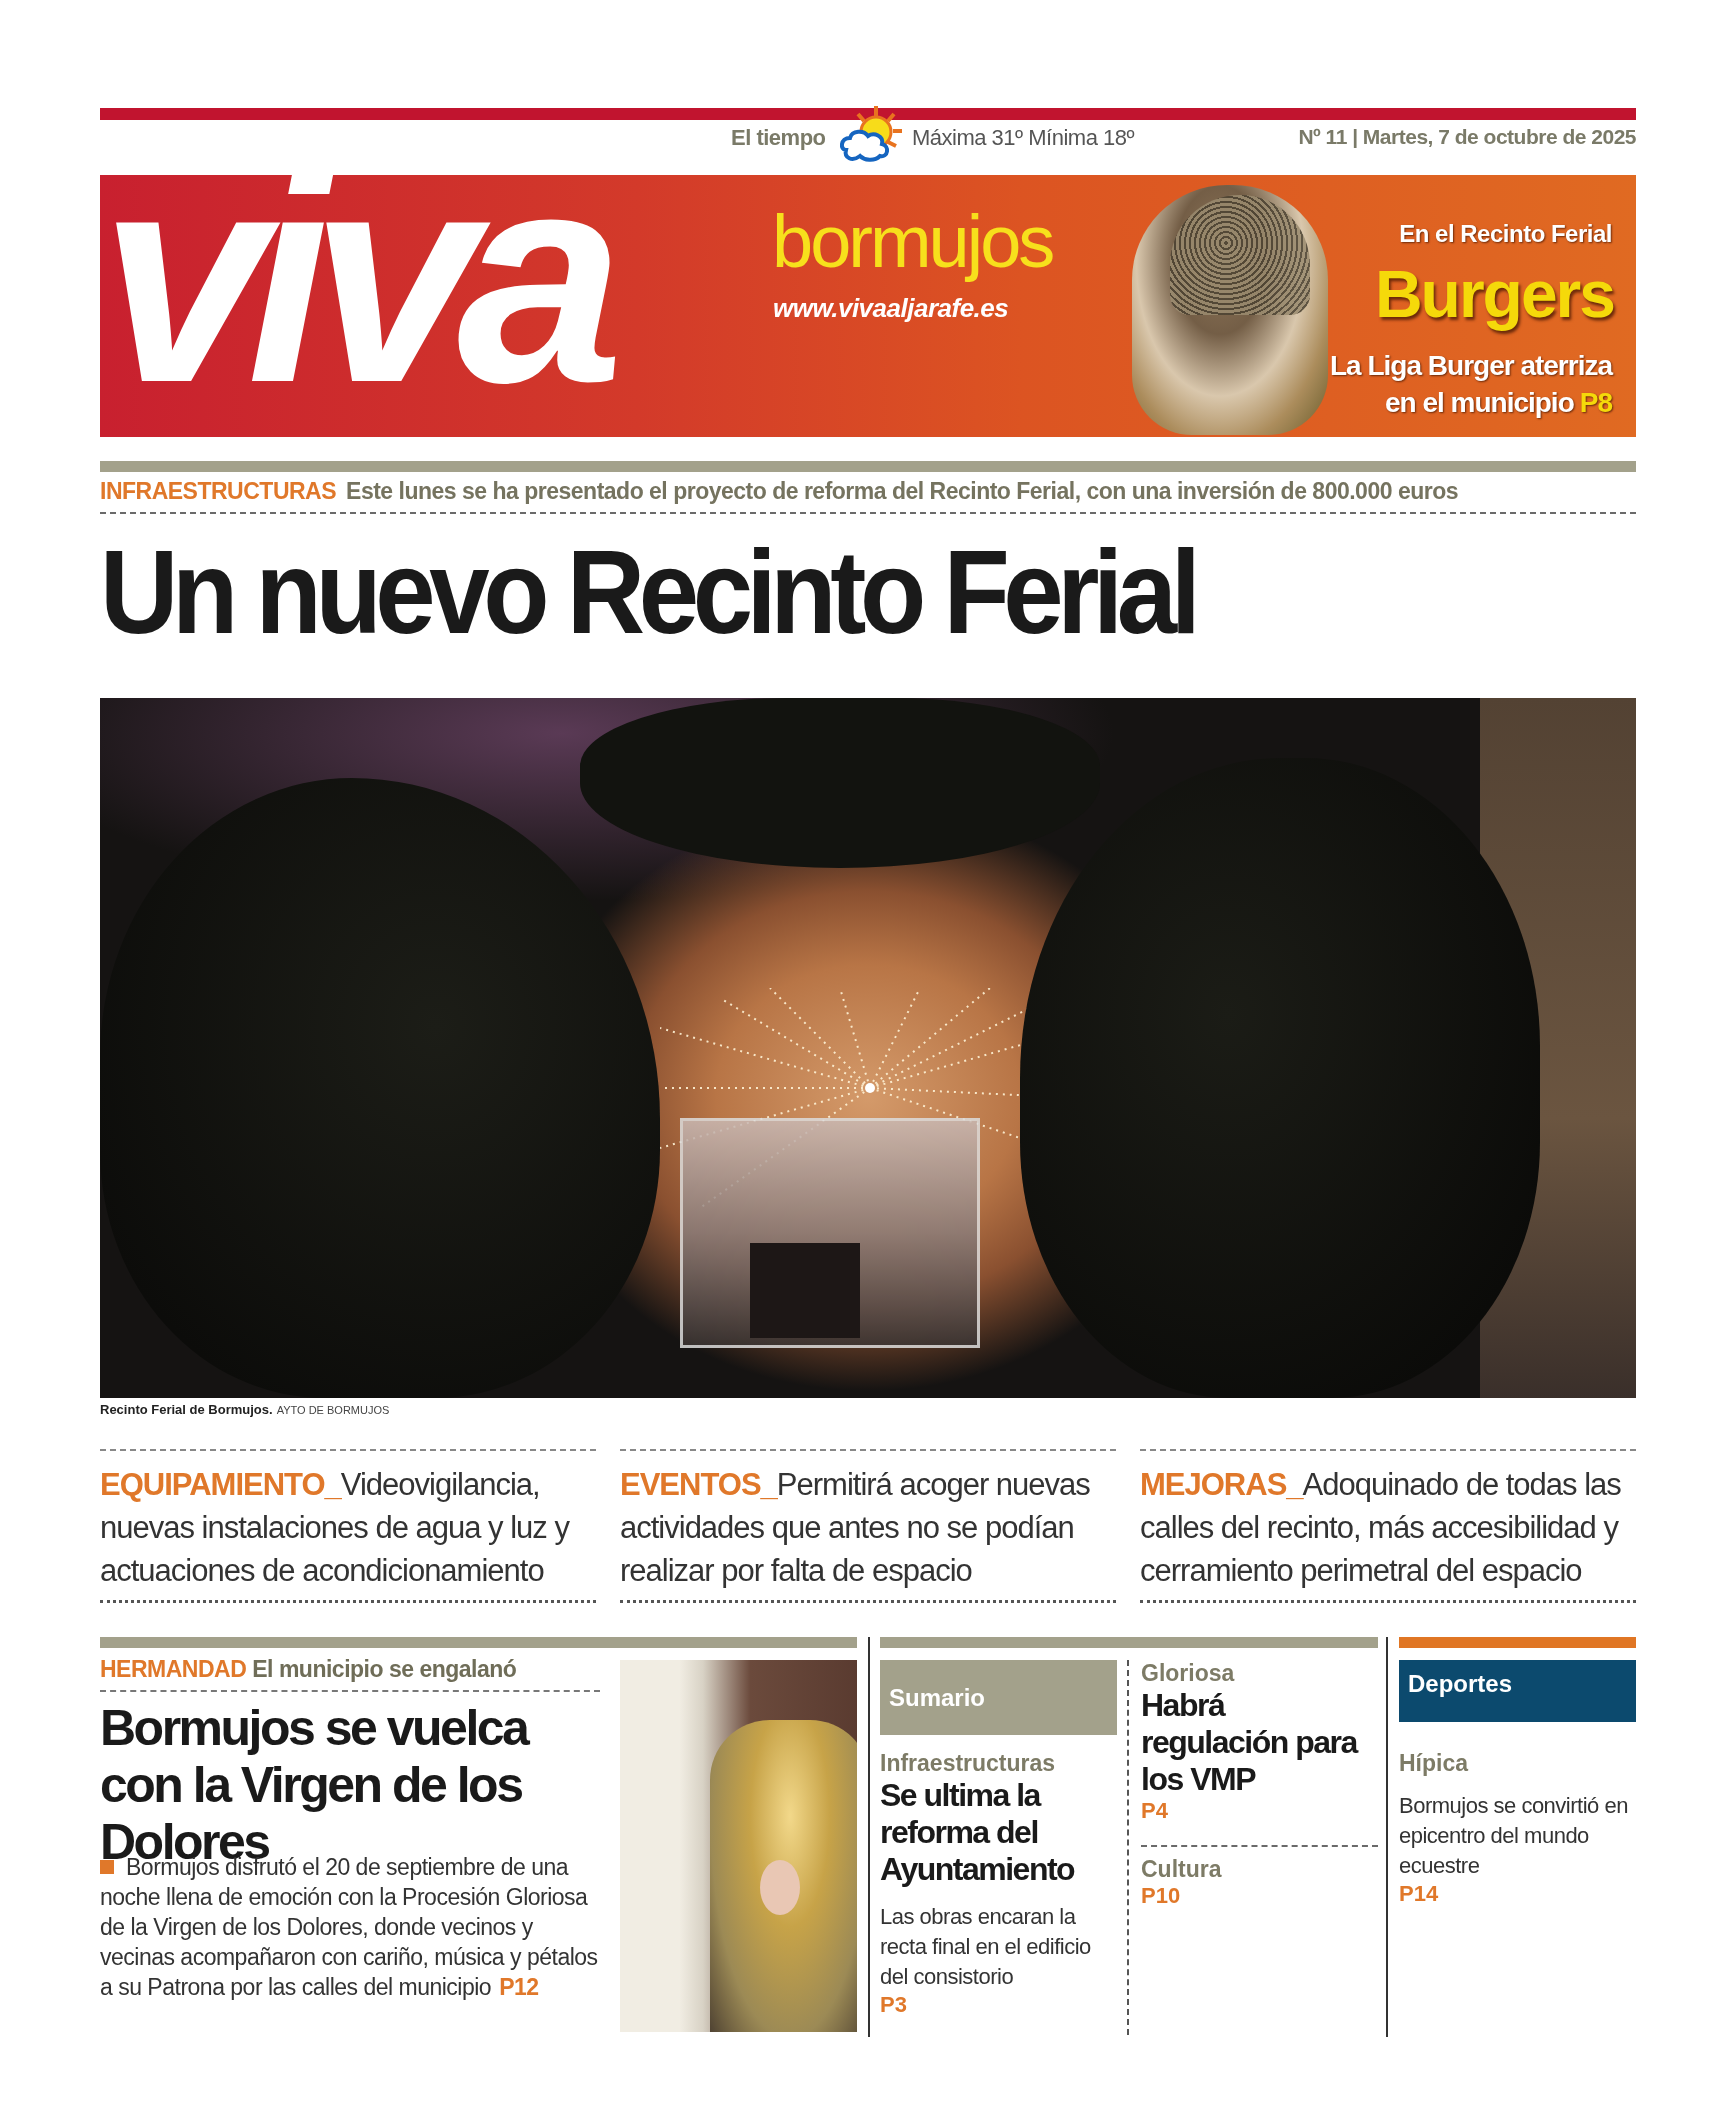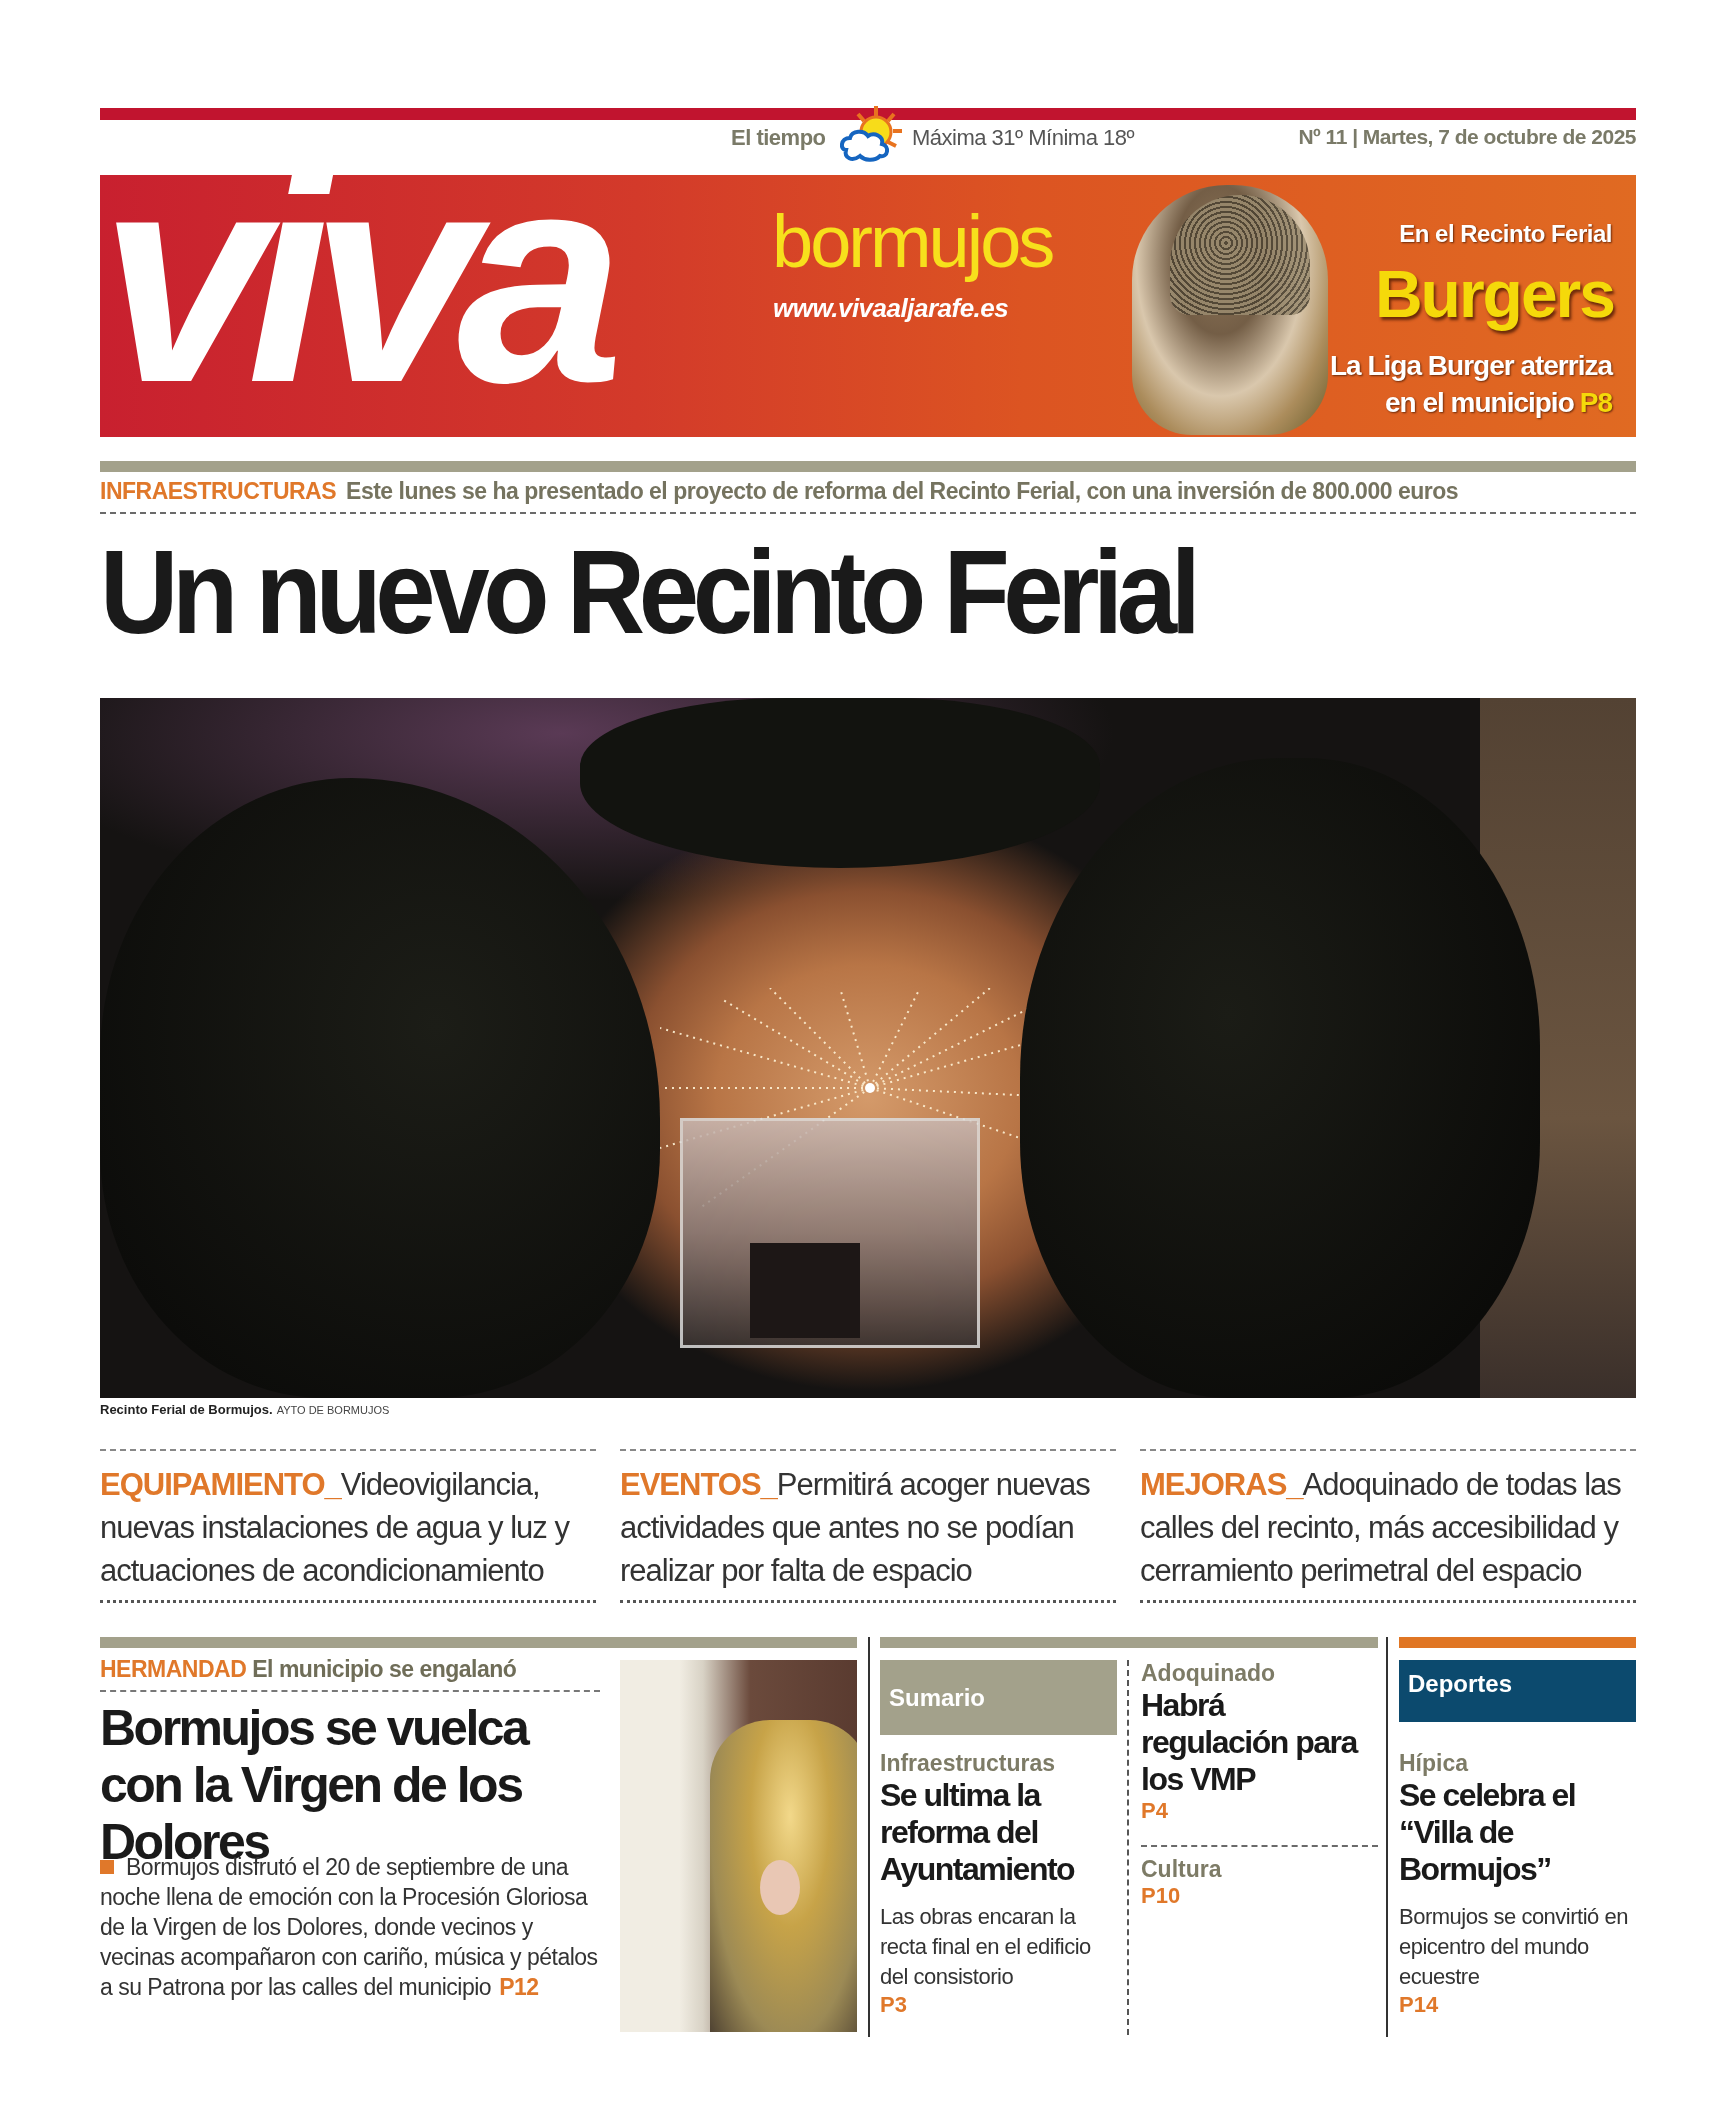--- a/index.html
+++ b/index.html
@@ -193,32 +193,31 @@
 <div class="abs" style="left:880px;top:1750px;width:237px;">
   <div class="sec-label">Infraestructuras</div>
   <div class="item-title">Se ultima la reforma del Ayuntamiento</div>
   <div class="item-body" style="margin-top:14px;">Las obras encaran la recta final en el edificio del consistorio</div>
   <div class="item-page">P3</div>
 </div>
 
 <div class="abs" style="left:1127px;top:1660px;height:375px;border-left:2px dashed #555;"></div>
 
 <div class="abs" style="left:1141px;top:1660px;width:237px;">
-  <div class="sec-label">Adoquinado</div>
+  <div class="sec-label">Gloriosa</div>
   <div class="item-title">Habrá regulación para los VMP</div>
   <div class="item-page">P4</div>
 </div>
 <div class="abs dashed" style="left:1141px;top:1845px;width:237px;"></div>
 <div class="abs" style="left:1141px;top:1856px;width:237px;">
   <div class="sec-label">Cultura</div>
   <div class="item-page">P10</div>
 </div>
 
 <div class="abs vline" style="left:1386px;top:1637px;height:400px;"></div>
 
 <div class="abs band-orange" style="left:1399px;top:1637px;width:237px;"></div>
 <div class="abs deportes-head">Deportes</div>
 <div class="abs" style="left:1399px;top:1750px;width:237px;">
   <div class="sec-label">Hípica</div>
-  <div class="item-title">Se celebra el “Villa de Bormujos”</div>
   <div class="item-body" style="margin-top:14px;">Bormujos se convirtió en epicentro del mundo ecuestre</div>
   <div class="item-page">P14</div>
 </div>
 
 </body></html>

